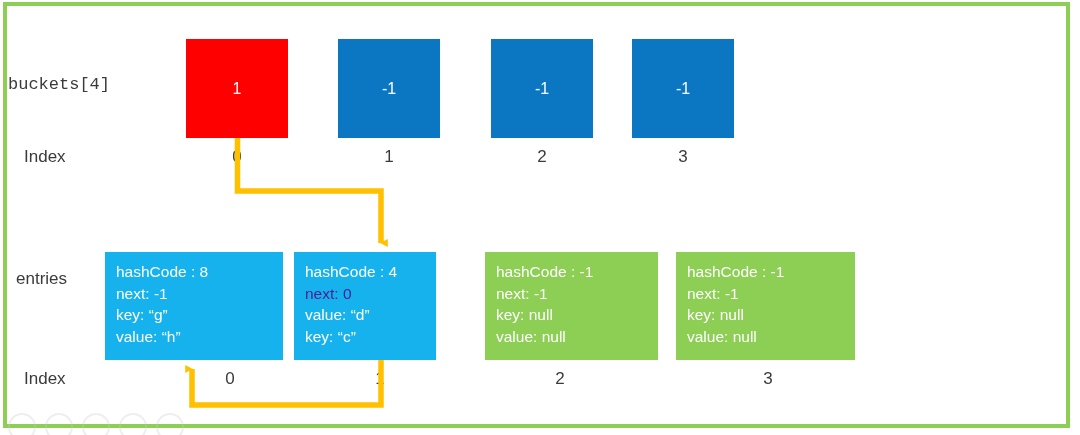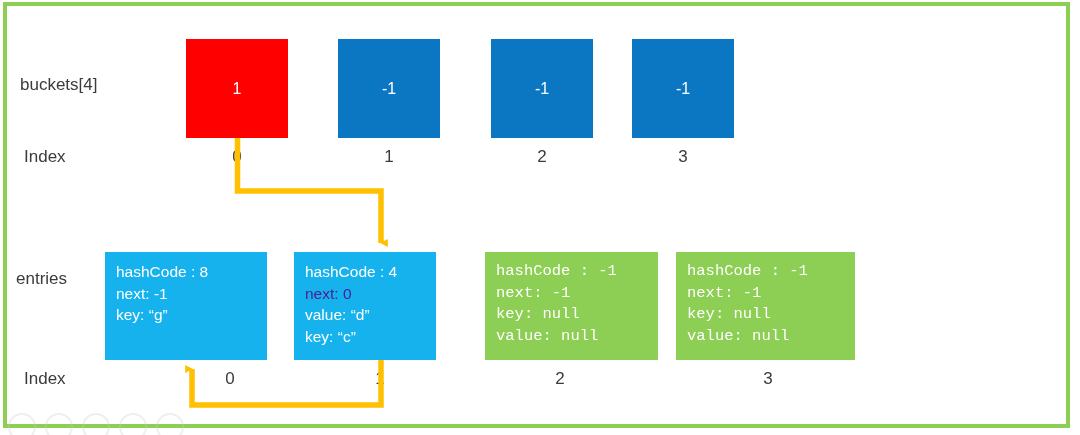--- a/index.html
+++ b/index.html
@@ -30,21 +30,21 @@
     pointer-events: none;
   }
   
   .row-label {
     position: absolute;
     color: #3b3b3b;
     font-size: 17px;
     line-height: 20px;
     white-space: nowrap;
   }
-  #label-buckets { left: 20px; top: 75px; }
+  #label-buckets { left: 8px; top: 75px; font-family: Liberation Mono, monospace; }
   #label-index-top { left: 24px; top: 147px; }
   #label-entries { left: 16px; top: 269px; }
   #label-index-bottom { left: 24px; top: 369px; }
 
   
   .bucket {
     position: absolute;
     top: 39px;
     width: 102px;
     height: 99px;
@@ -63,21 +63,21 @@
     position: absolute;
     top: 252px;
     height: 108px;
     box-sizing: border-box;
     padding: 9px 0 0 11px;
     color: #ffffff;
     font-size: 15.5px;
     line-height: 21.5px;
   }
   .entry.cyan  { background: #15B2EE; }
-  .entry.green { background: #8DCE54; font-family: Liberation Mono, monospace; }
+  .entry.green { background: #8DCE54; }
   .entry .line { white-space: nowrap; }
   .entry .line.highlight { color: #4c1d95; }
 
   
   .idx {
     position: absolute;
     color: #3b3b3b;
     font-size: 17px;
     line-height: 20px;
     text-align: center;
@@ -137,24 +137,25 @@
   </div>
   <div class="bucket blue" style="left:632px;">
     <span>-1</span>
   </div>
 
   <div class="idx top" style="left:217px;">0</div>
   <div class="idx top" style="left:369px;">1</div>
   <div class="idx top" style="left:522px;">2</div>
   <div class="idx top" style="left:663px;">3</div>
 
-  <div class="entry cyan" style="left:105px; width:162px;">
+  <div class="entry cyan" style="left:105px; width:178px;">
     <div class="line">hashCode : 8</div>
     <div class="line">next: -1</div>
     <div class="line">key: “g”</div>
+    <div class="line">value: “h”</div>
   </div>
 
   <div class="entry cyan" style="left:294px; width:142px;">
     <div class="line">hashCode : 4</div>
     <div class="line highlight">next: 0</div>
     <div class="line">value: “d”</div>
     <div class="line">key: “c”</div>
   </div>
 
   <div class="entry green" style="left:485px; width:173px;">

